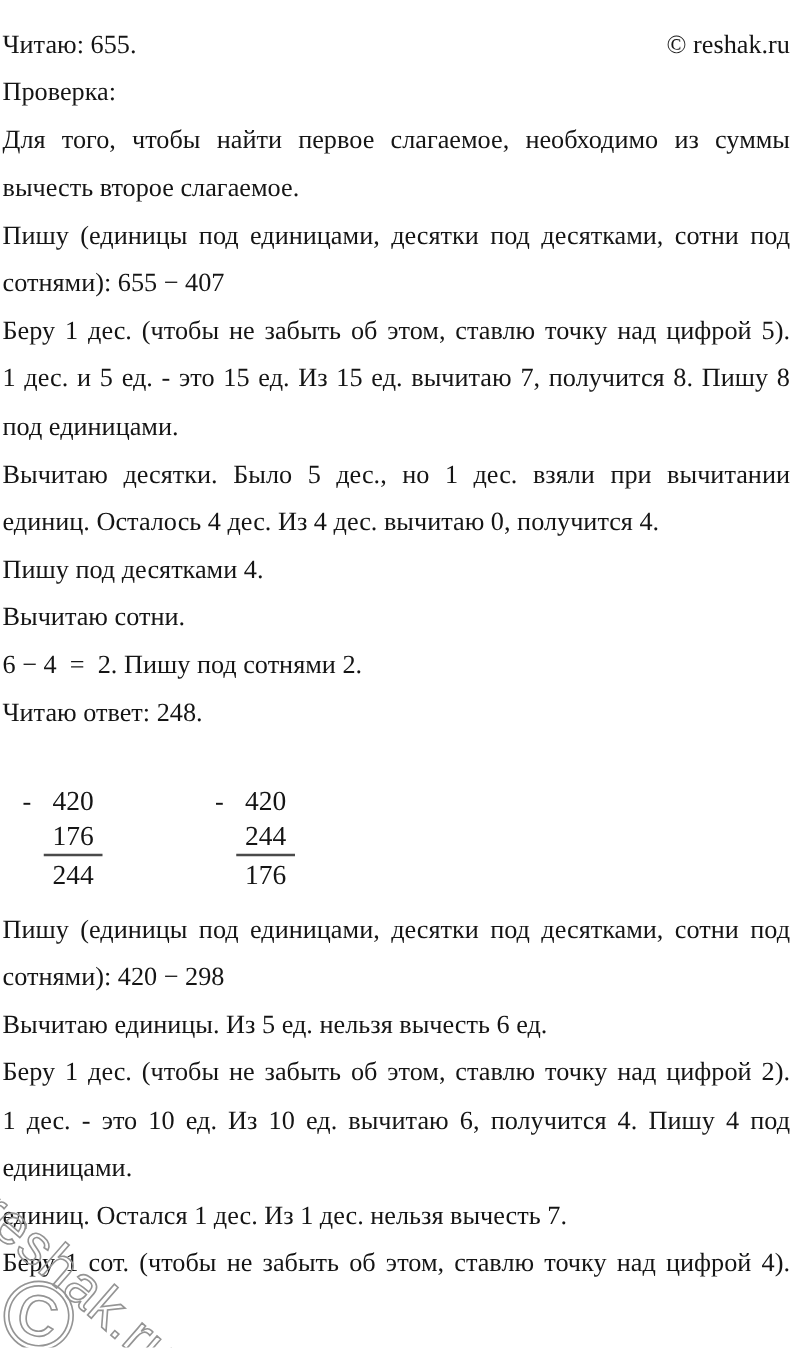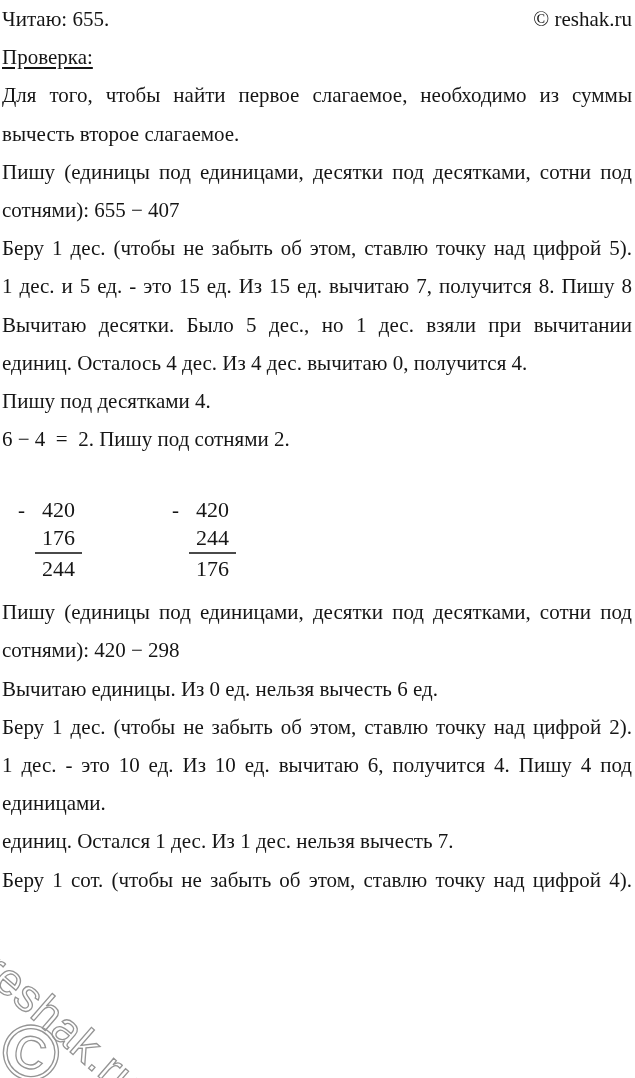--- a/index.html
+++ b/index.html
@@ -18,36 +18,36 @@
   .page {
     padding: 0 3px 0 2px;
   }
   .hline {
     display: flex;
     justify-content: space-between;
     align-items: baseline;
     font-size: 21px;
     line-height: 38.2px;
     height: 38.2px;
+    margin-top: 16px;
   }
   .line {
     font-size: 21px;
     line-height: 38.2px;
     height: 38.2px;
     white-space: pre-wrap;
     overflow: visible;
   }
   .line.j {
     white-space: normal;
     text-align: justify;
     text-align-last: justify;
     font-family: Liberation Serif, serif;
   }
   .line.u {
-    text-decoration: underline;
     text-underline-offset: 3px;
   }
   .subrow {
     display: flex;
     margin: 38px 0 10px 16px;
   }
   .sub {
     display: flex;
     align-items: flex-start;
   }
@@ -109,24 +109,27 @@
   </div>
 
   <div>
       <div class="line u">Проверка:</div>
       <div class="line j">Для того, чтобы найти первое слагаемое, необходимо из суммы</div>
       <div class="line">вычесть второе слагаемое.</div>
       <div class="line j">Пишу (единицы под единицами, десятки под десятками, сотни под</div>
       <div class="line">сотнями): 655 − 407</div>
       <div class="line j">Беру 1 дес. (чтобы не забыть об этом, ставлю точку над цифрой 5).</div>
       <div class="line j">1 дес. и 5 ед. - это 15 ед. Из 15 ед. вычитаю 7, получится 8. Пишу 8</div>
+      <div class="line">под единицами.</div>
       <div class="line j">Вычитаю десятки. Было 5 дес., но 1 дес. взяли при вычитании</div>
       <div class="line">единиц. Осталось 4 дес. Из 4 дес. вычитаю 0, получится 4.</div>
       <div class="line">Пишу под десятками 4.</div>
+      <div class="line">Вычитаю сотни.</div>
       <div class="line">6 − 4  =  2. Пишу под сотнями 2.</div>
+      <div class="line">Читаю ответ: 248.</div>
     </div>
 
   <div class="subrow">
       <div class="sub">
         <span class="minus">-</span>
         <div class="col">
           <div class="num">420</div>
           <div class="num n2">176</div>
           <div class="num n3">244</div>
         </div>
@@ -137,21 +140,21 @@
           <div class="num">420</div>
           <div class="num n2">244</div>
           <div class="num n3">176</div>
         </div>
       </div>
     </div>
 
   <div>
       <div class="line j">Пишу (единицы под единицами, десятки под десятками, сотни под</div>
       <div class="line">сотнями): 420 − 298</div>
-      <div class="line">Вычитаю единицы. Из 0 ед. нельзя вычесть 6 ед.</div>
+      <div class="line">Вычитаю единицы. Из 5 ед. нельзя вычесть 6 ед.</div>
       <div class="line j">Беру 1 дес. (чтобы не забыть об этом, ставлю точку над цифрой 2).</div>
       <div class="line j">1 дес. - это 10 ед. Из 10 ед. вычитаю 6, получится 4. Пишу 4 под</div>
       <div class="line">единицами.</div>
       <div class="line">единиц. Остался 1 дес. Из 1 дес. нельзя вычесть 7.</div>
       <div class="line j">Беру 1 сот. (чтобы не забыть об этом, ставлю точку над цифрой 4).</div>
     </div>
 
 </div>
 
 <div class="wm" id="wm-sym">©</div>

